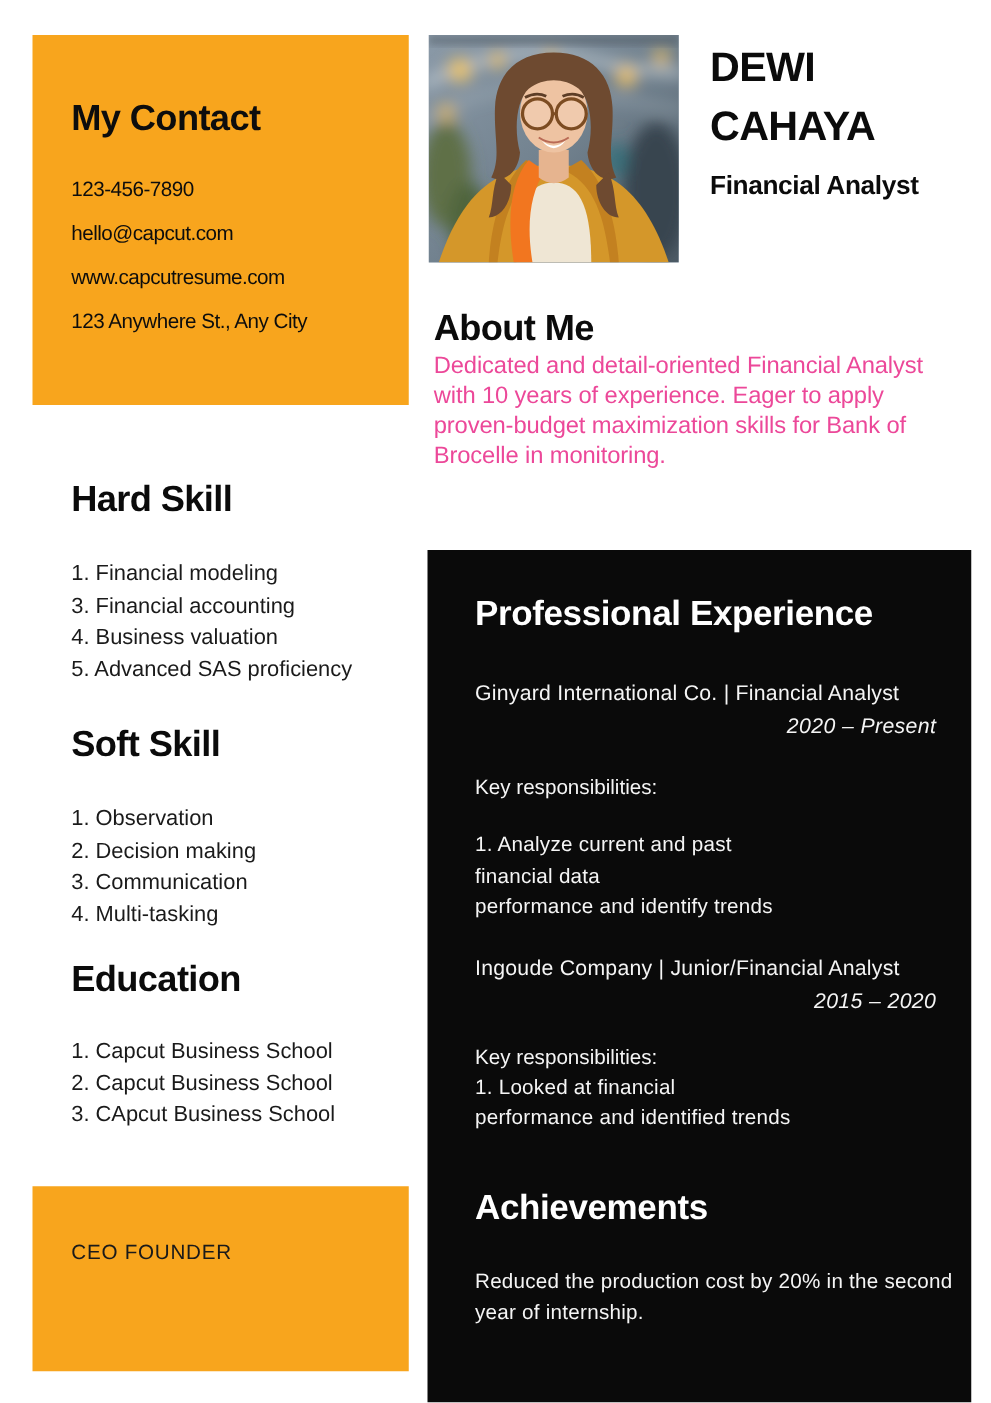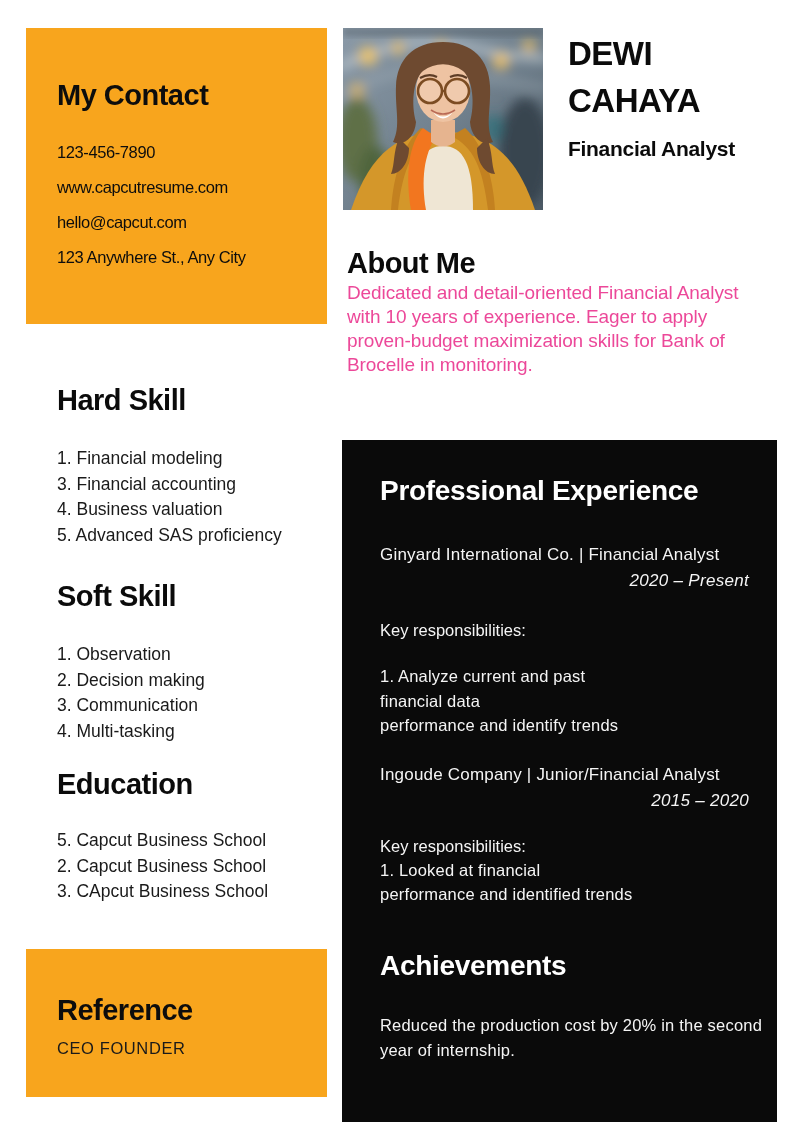--- a/index.html
+++ b/index.html
@@ -63,50 +63,49 @@
   .ach-text { margin-top:30px; font-size:16.5px; line-height:25px; letter-spacing:0.2px; width:400px; }
 </style>
 </head>
 <body>
 
 <div class="page">
 
   <section class="contact-block">
     <h2>My Contact</h2>
     <div class="contact-item">123-456-7890</div>
+    <div class="contact-item">hello@capcut.com</div>
     <div class="contact-item">www.capcutresume.com</div>
-    <div class="contact-item">hello@capcut.com</div>
     <div class="contact-item">123 Anywhere St., Any City</div>
   </section>
 
   <section class="skills">
     <h2>Hard Skill</h2>
     <ul>
       <li class="list-item">1. Financial modeling</li>
       <li class="list-item">3. Financial accounting</li>
       <li class="list-item">4. Business valuation</li>
       <li class="list-item">5. Advanced SAS proficiency</li>
     </ul>
     <h2 class="soft-title">Soft Skill</h2>
     <ul>
       <li class="list-item">1. Observation</li>
       <li class="list-item">2. Decision making</li>
       <li class="list-item">3. Communication</li>
       <li class="list-item">4. Multi-tasking</li>
     </ul>
     <h2 class="edu-title">Education</h2>
     <ul class="edu-list">
-      <li class="list-item">5. Capcut Business School</li>
+      <li class="list-item">1. Capcut Business School</li>
       <li class="list-item">2. Capcut Business School</li>
       <li class="list-item">3. CApcut Business School</li>
     </ul>
   </section>
 
   <section class="reference-block">
-    <h2>Reference</h2>
     <div class="reference-sub">CEO FOUNDER</div>
   </section>
 
   <div class="photo">
     <svg viewBox="0 0 200 182" aria-hidden="true">
       <defs>
         <filter id="b1" x="-30%" y="-30%" width="160%" height="160%">
             <feGaussianBlur stdDeviation="6"></feGaussianBlur>
           </filter>
         <filter id="b2" x="-30%" y="-30%" width="160%" height="160%">

